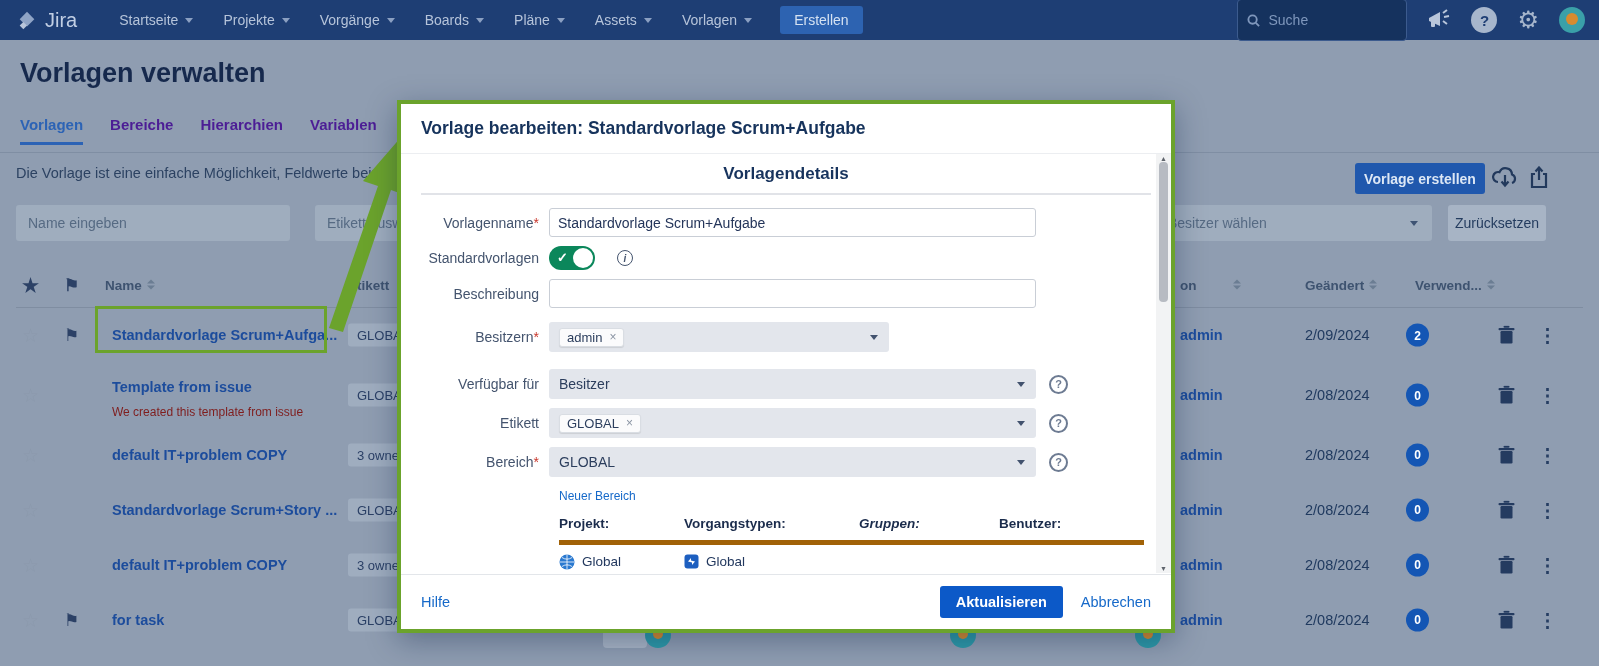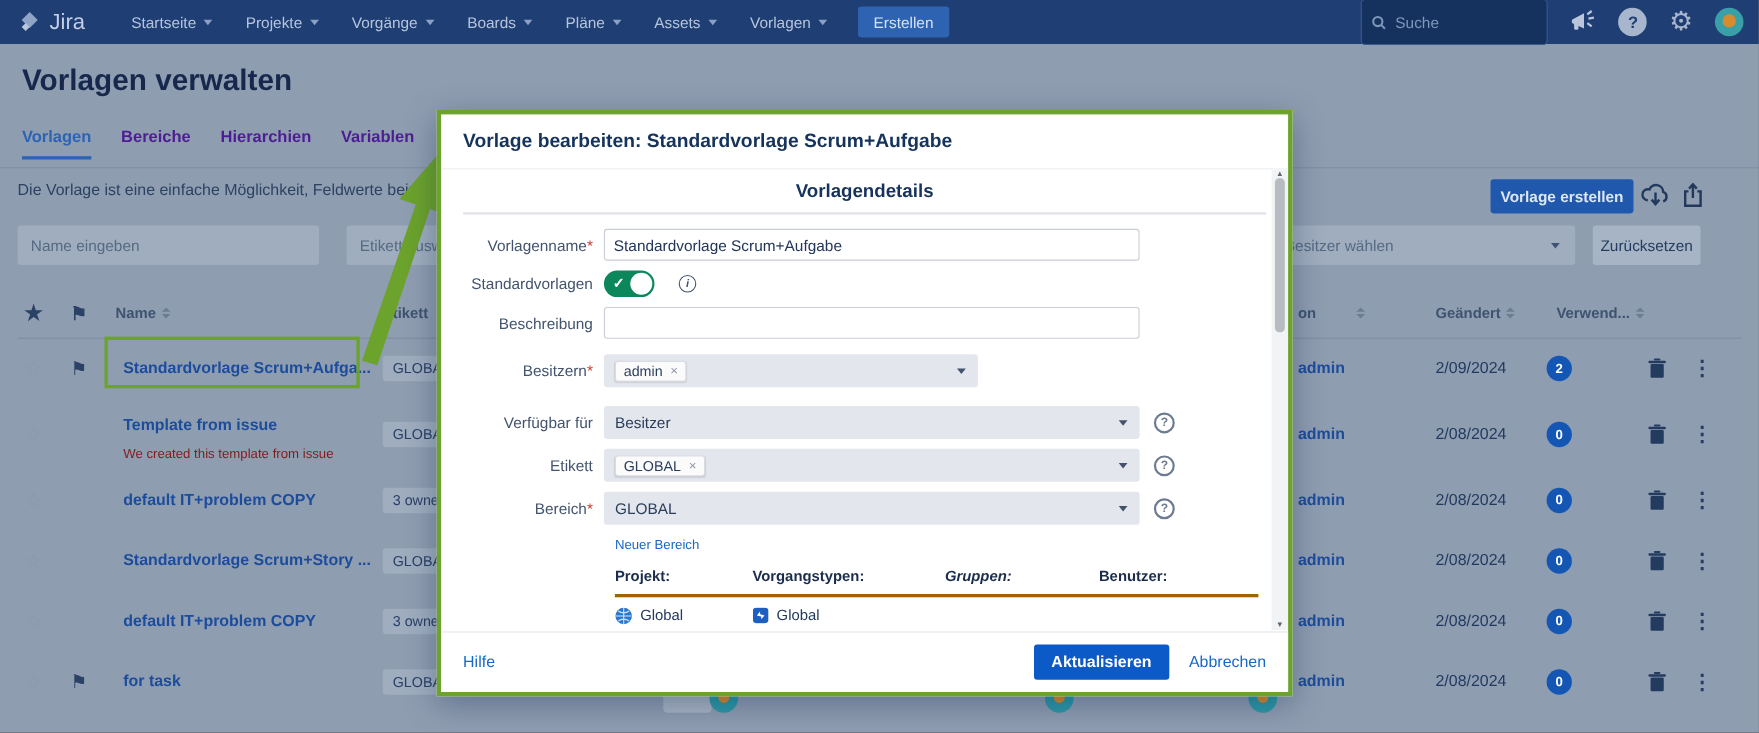--- a/index.html
+++ b/index.html
@@ -2,21 +2,21 @@
 <html><head>
 <meta charset="utf-8">
 <style>
   * { margin:0; padding:0; box-sizing:border-box; }
   html,body { background:#666; }
   body { font-family:"Liberation Sans", sans-serif; }
   .screen { position:relative; width:1599px; height:666px; overflow:hidden; background:#8f9db1; }
 
   
   .navbar { position:absolute; top:0; left:0; width:100%; height:40px; background:#1e3e74; display:flex; align-items:center; z-index:5; }
-  .logo { display:flex; align-items:flex-start; gap:7px; margin-left:16px; }
+  .logo { display:flex; align-items:flex-end; gap:7px; margin-left:16px; }
   .logo-text { color:#c2cfe4; font-size:20px; font-weight:400; }
   .nav-items { display:flex; align-items:center; margin-left:42px; gap:30px; }
   .nav-item { display:flex; align-items:center; gap:7px; color:#b6c4da; font-size:14px; cursor:pointer; }
   .caret { width:0; height:0; border-left:4px solid transparent; border-right:4px solid transparent; border-top:5px solid #8ba0c2; }
   .create-btn { margin-left:28px; background:#2d63b1; color:#d5e2f2; font-size:14px; padding:6px 14px; border-radius:3px; border:none; cursor:pointer; }
   .nav-right { position:absolute; right:14px; display:flex; align-items:center; gap:20px; }
   .searchbox { display:flex; align-items:center; gap:8px; width:170px; height:42px; background:#15325e; border:1px solid #3c5b8e; border-radius:4px; padding:0 9px; }
   .searchbox .ph { color:#7f97bc; font-size:14px; }
   .nav-circle { width:26px; height:26px; border-radius:50%; background:#a7b6cc; color:#1e3e74; font-weight:bold; font-size:15px; display:flex; align-items:center; justify-content:center; }
   .gear { color:#a7b6cc; font-size:24px; line-height:1; }
@@ -87,21 +87,21 @@
   .toggle .knob { position:absolute; right:2px; top:2px; width:20px; height:20px; border-radius:50%; background:#fff; }
   .info-circ { width:16px; height:16px; border:1.5px solid #44546e; border-radius:50%; color:#44546e; font-size:10px; font-weight:bold; font-style:italic; display:flex; align-items:center; justify-content:center; margin-left:22px; }
   .sel { height:30px; background:#e3e6ec; border-radius:3px; display:flex; align-items:center; padding:0 10px; position:relative; color:#2c3e5d; font-size:14px; cursor:pointer; }
   .sel .caret { position:absolute; right:11px; border-top-color:#42526e; }
   .sel-wide { width:487px; } .sel-owner { width:340px; }
   .chip { background:#fbfbfc; border:1px solid #d9dde3; border-radius:3px; padding:1px 7px; font-size:13px; color:#2c3e5d; display:inline-flex; align-items:center; gap:7px; box-shadow:0 1px 1px rgba(0,0,0,.1); }
   .chip .x { color:#8a94a3; font-size:12px; cursor:pointer; }
   .help-circ { width:19px; height:19px; border:2px solid #6d7b92; border-radius:50%; color:#6d7b92; font-size:11px; font-weight:bold; display:flex; align-items:center; justify-content:center; margin-left:13px; flex-shrink:0; }
   .new-scope { margin:2px 0 0 158px; font-size:12px; color:#1669c9; cursor:pointer; display:inline-block; }
   .scope-tbl { margin:12px 0 0 158px; width:585px; }
-  .sth { display:flex; font-weight:bold; font-size:13.5px; color:#1b2c4c; padding-bottom:9px; border-bottom:3px solid #a16207;align-items:center; }
+  .sth { display:flex; font-weight:bold; font-size:13.5px; color:#1b2c4c; padding-bottom:9px; border-bottom:5px solid #a16207;align-items:center; }
   .sth span:nth-child(1){width:125px;} .sth span:nth-child(2){width:175px;} .sth span:nth-child(3){width:140px;font-style:italic;} .sth span:nth-child(4){width:145px;}
   .str { display:flex; align-items:center; height:34px; border-bottom:1px solid #dcdfe4; font-size:13.5px; color:#22385e; }
   .str .scell { display:flex; align-items:center; gap:7px; }
   .str .scell:nth-child(1){width:125px;} .str .scell:nth-child(2){width:175px;}
   .sbar { position:absolute; right:0; top:0; bottom:0; width:15px; background:#f2f3f4; }
   .sbar .thumb { position:absolute; top:8px; right:3px; width:9px; height:140px; background:#b7bbc2; border-radius:4px; cursor:pointer; }
   .sbar .a { position:absolute; right:4px; font-size:7px; color:#5f646c; }
   .m-foot { position:absolute; left:0; right:0; bottom:0; height:55px; border-top:1px solid #e3e6ea; display:flex; align-items:center; padding:0 20px; background:#fff; }
   .help-link { font-size:14.5px; color:#1669c9; cursor:pointer; }
   .m-foot .spacer { flex:1; }

